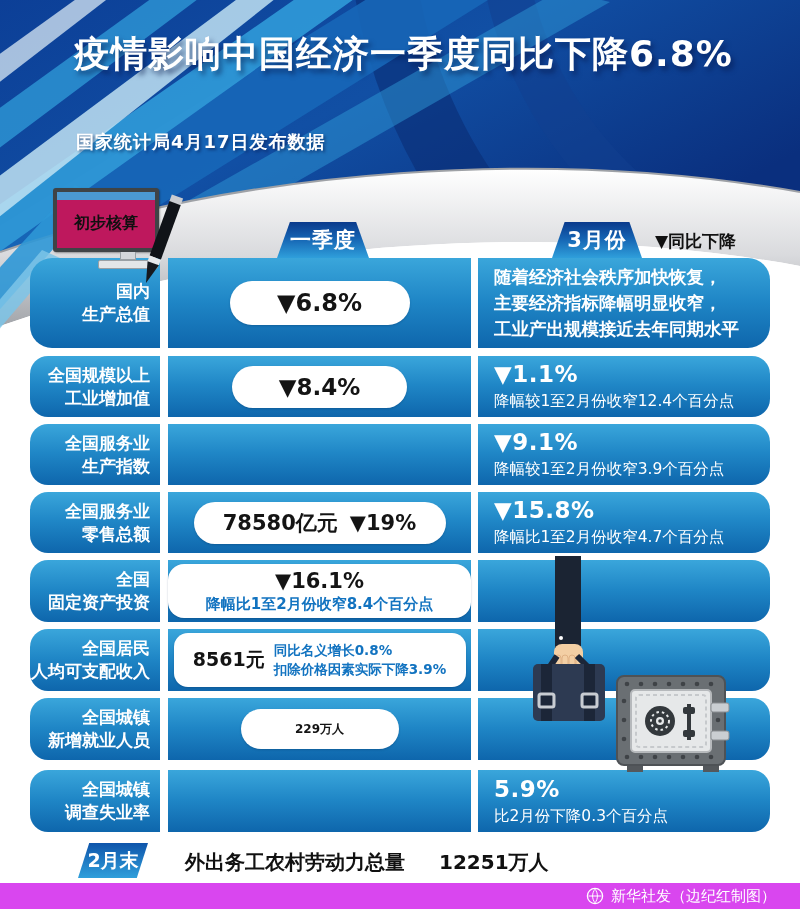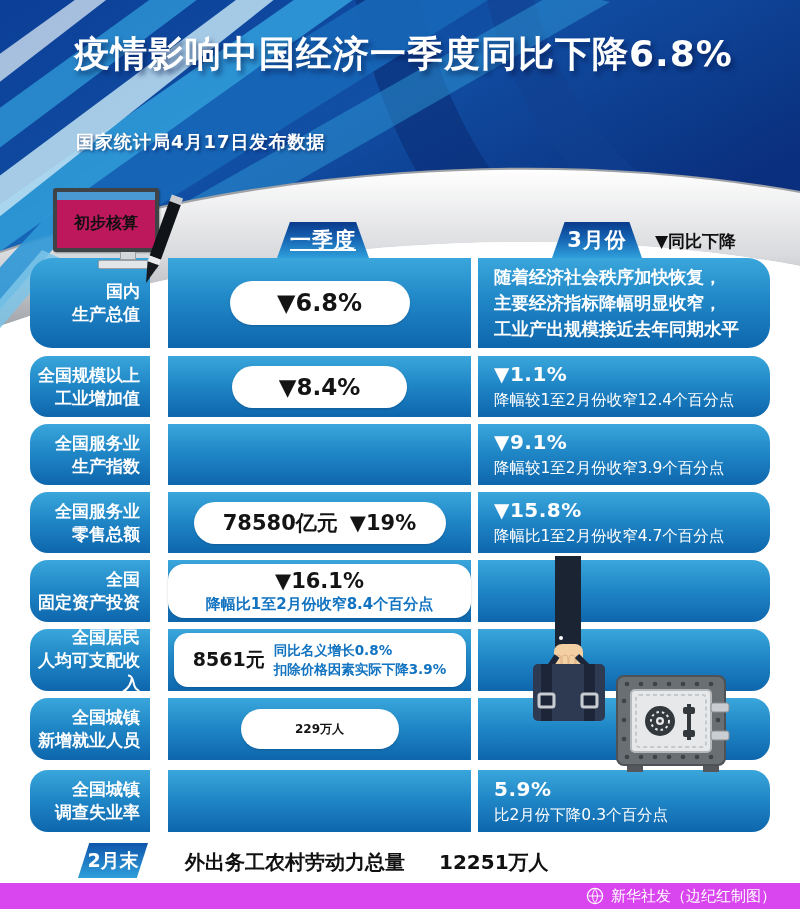--- a/index.html
+++ b/index.html
@@ -20,49 +20,49 @@
   .mon-strip{position:absolute;top:0;left:0;right:0;height:8px;background:#4b99d2;}
   .mon-text{font-size:16px;font-weight:bold;color:#101010;margin-top:7px;white-space:nowrap;}
   .mon-neck{width:14px;height:7px;background:#d4d7da;border:1px solid #9aa0a4;border-top:none;margin:0 auto;}
   .mon-base{width:58px;height:7px;background:#e3e6e8;border:1px solid #9aa0a4;border-radius:2px;margin:0 auto;}
   .pen-svg{position:absolute;left:86px;top:4px;}
   
   .tab{position:absolute;top:222px;height:36px;z-index:4;color:#fff;font-weight:bold;font-size:21px;
        display:flex;align-items:center;justify-content:center;letter-spacing:1px;
        background:linear-gradient(180deg,#0a3a8c 0%,#1563b2 45%,#2f9fdb 100%);
        clip-path:polygon(14% 0,86% 0,100% 100%,0 100%);}
-  .tab-q1{left:277px;width:92px;text-decoration:underline;}
+  .tab-q1{left:277px;width:92px;}
   .tab-mar{left:552px;width:90px;}
   .legend{position:absolute;left:655px;top:230px;z-index:4;font-size:17px;font-weight:bold;color:#111;}
   
   .row{position:absolute;left:30px;width:740px;z-index:2;}
   .cell{position:absolute;top:0;bottom:0;
         background:linear-gradient(180deg,#3aa6db 0%,#1f86c6 48%,#0e66ac 100%);}
-  .c-label{left:0;width:120px;border-radius:18px 0 0 18px;display:flex;flex-direction:column;
+  .c-label{left:0;width:130px;border-radius:18px 0 0 18px;display:flex;flex-direction:column;
            justify-content:center;align-items:flex-end;padding-right:10px;box-sizing:border-box;
            color:#fff;font-weight:bold;font-size:17px;line-height:23px;text-align:right;}
   .c-mid{left:138px;width:303px;display:flex;align-items:center;justify-content:center;}
   .c-right{left:448px;width:292px;border-radius:0 18px 18px 0;display:flex;flex-direction:column;
            justify-content:center;padding-left:16px;box-sizing:border-box;color:#fff;}
   .rad-lg.c-label{border-radius:22px 0 0 22px;}
   .rad-lg.c-right{border-radius:0 22px 22px 0;}
   .pill{background:#fff;border-radius:22px;display:flex;align-items:center;justify-content:center;
         color:#141414;font-weight:bold;box-shadow:0 1px 2px rgba(0,40,80,.25);}
   .pill-simple{width:180px;height:44px;font-size:24px;}
   .pill-sm{width:175px;height:42px;font-size:23px;}
   .pill-retail{width:252px;height:42px;font-size:21px;gap:12px;}
   .pill-invest{width:308px;height:54px;border-radius:16px;flex-direction:column;line-height:1.2;}
   .pill-invest .p-main{font-size:21px;}
   .pill-invest .p-sub{font-size:15px;color:#1273c0;}
   .pill-income{width:292px;height:54px;border-radius:14px;gap:9px;}
   .pill-income .p-val{font-size:19px;}
   .pill-income .p-notes{display:flex;flex-direction:column;text-align:left;line-height:1.4;}
   .pill-income .p-notes span{font-size:13.5px;color:#1273c0;}
   .pill-jobs{width:158px;height:40px;font-size:12px;}
-  .r-main{font-size:20px;font-weight:bold;letter-spacing:.5px;}
+  .r-main{font-size:23px;font-weight:bold;letter-spacing:.5px;}
   .r-sub{font-size:15.5px;margin-top:4px;}
   .r-para{font-size:17.5px;font-weight:bold;line-height:26px;}
   
   .illus{position:absolute;left:505px;top:556px;z-index:3;}
   
   .fn-badge{position:absolute;left:78px;top:843px;width:70px;height:35px;z-index:2;
             clip-path:polygon(16% 0,100% 0,84% 100%,0 100%);
             background:linear-gradient(180deg,#0f55ab 0%,#2f9fdb 100%);
             color:#fff;font-weight:bold;font-size:19px;display:flex;align-items:center;justify-content:center;}
   .fn-line{position:absolute;left:185px;top:849px;z-index:2;display:flex;gap:34px;

